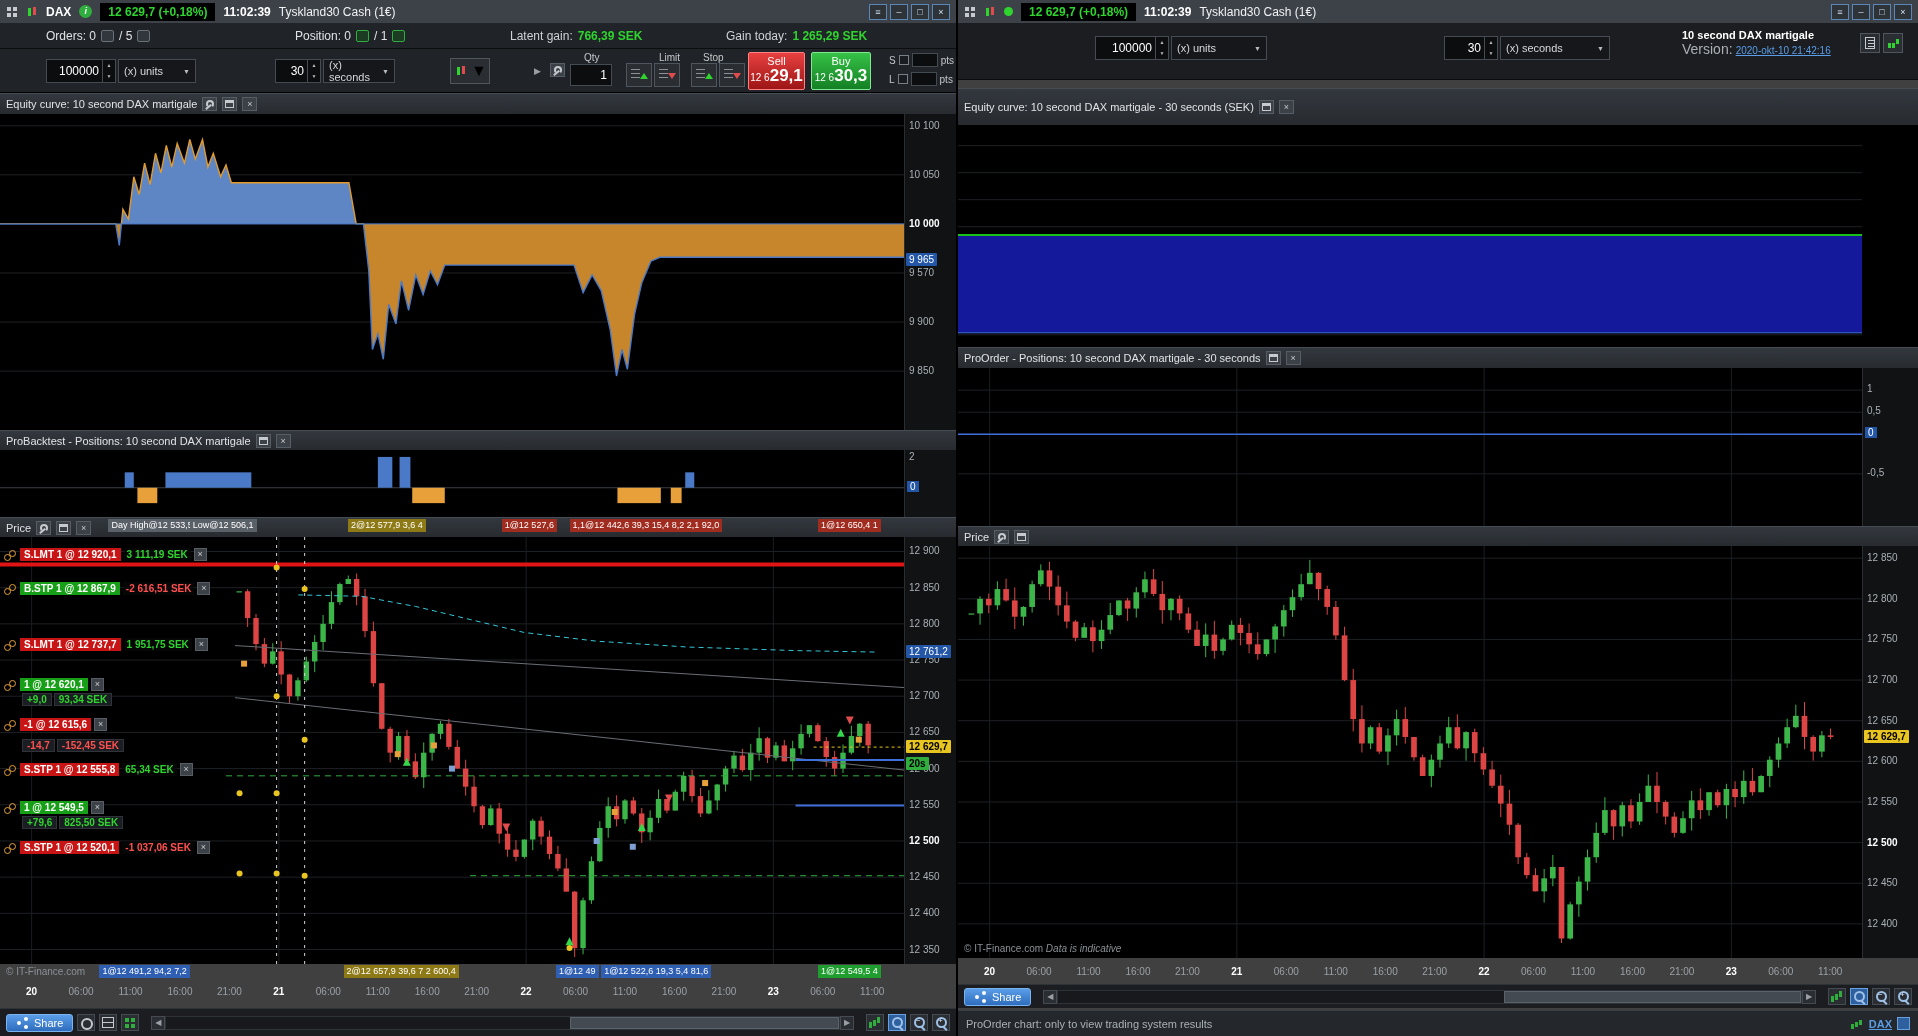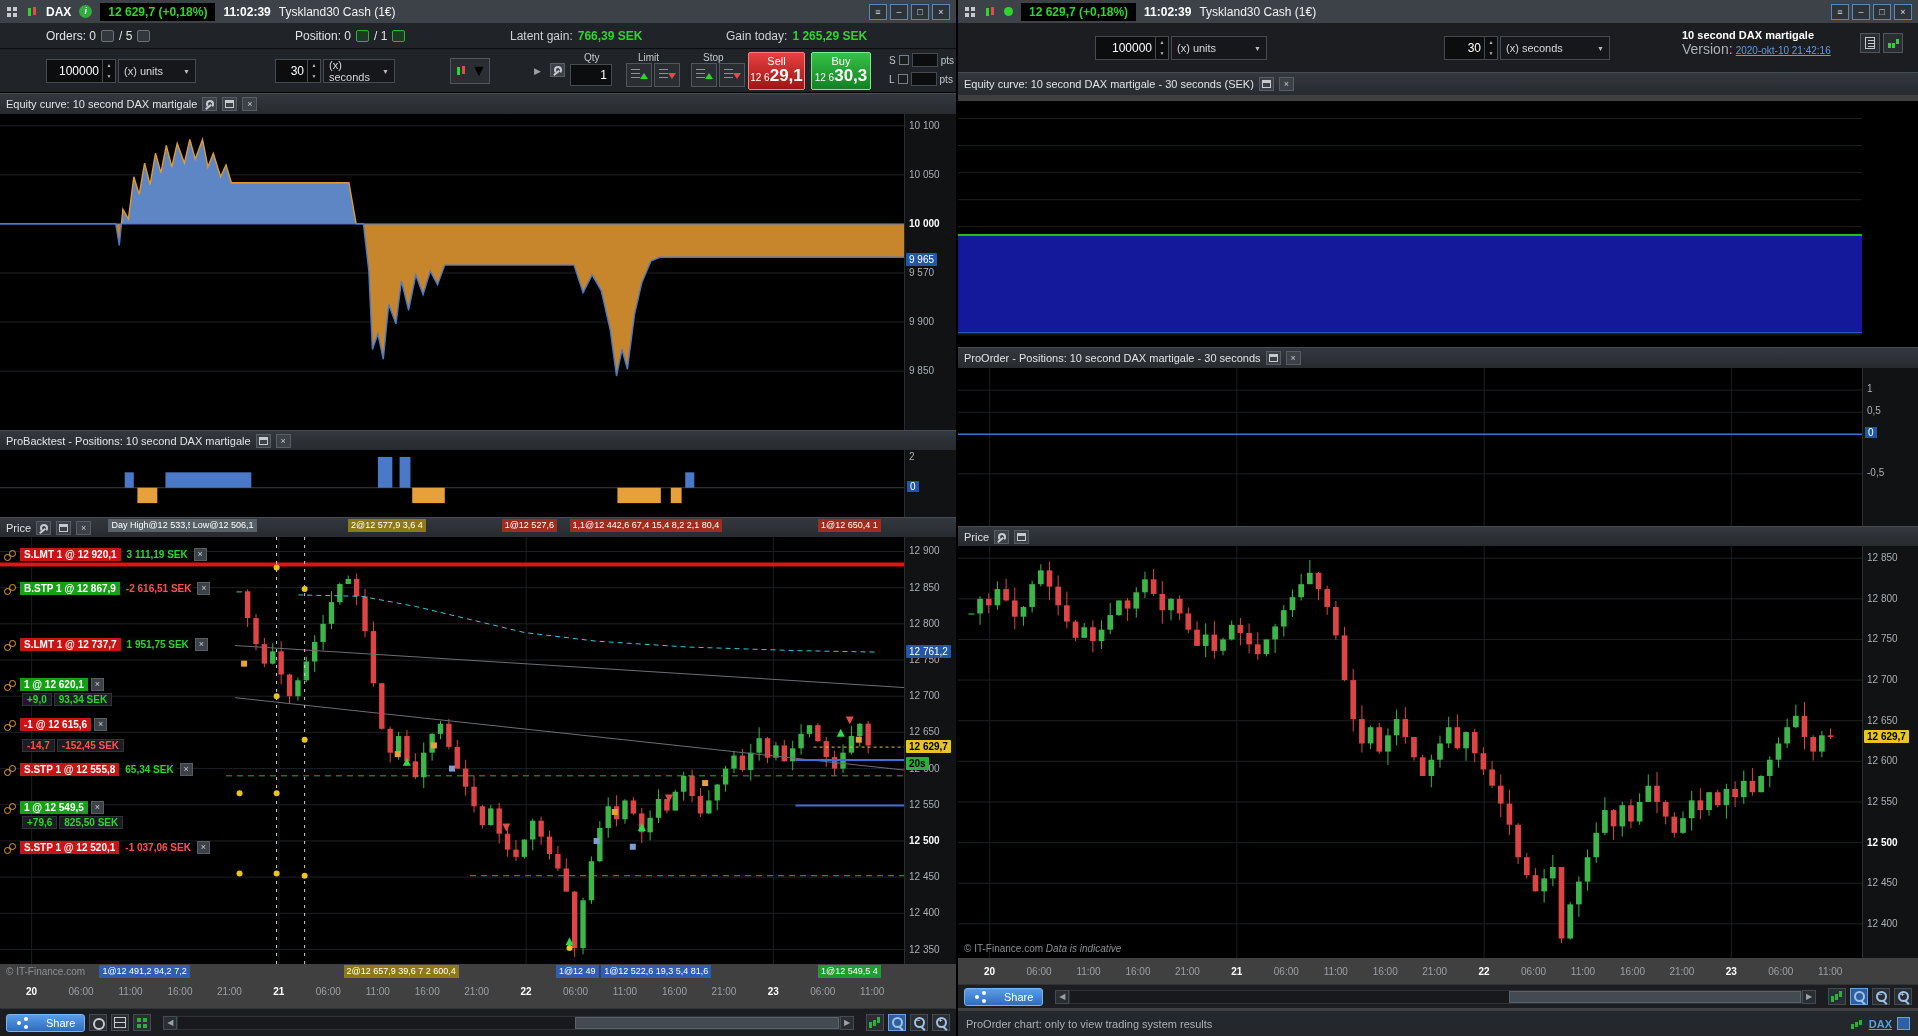--- a/index.html
+++ b/index.html
@@ -89,21 +89,21 @@
 .ac-blue{background:#2f5fb3;}
 .ac-green{background:#1f9d2f;}
 
 .timeaxis{position:absolute;height:14px;width:904px;}
 .ttick{position:absolute;color:#9aa0a6;font-size:10px;transform:translateX(-50%);white-space:nowrap;}
 .tday{color:#fff;font-weight:bold;}
 .copyright{position:absolute;left:6px;color:#8a9096;font-size:10px;z-index:5;white-space:nowrap;}
 .copyright i{font-style:italic;text-align:center;}
 
 .bottombar{position:absolute;left:0;right:0;display:flex;align-items:center;gap:4px;padding:0 6px;background:#1b1d20;border-top:1px solid #2e3338;}
-.share-btn{display:flex;align-items:center;gap:17px;background:linear-gradient(#5a9de8,#2e6dbd);border:1px solid #79b4f0;border-radius:3px;color:#fff;font-size:11px;padding:2px 9px;cursor:pointer;flex:none;}
+.share-btn{display:flex;align-items:center;gap:5px;background:linear-gradient(#5a9de8,#2e6dbd);border:1px solid #79b4f0;border-radius:3px;color:#fff;font-size:11px;padding:2px 9px;cursor:pointer;flex:none;}
 .share-ic{width:13px;height:12px;position:relative;}
 .share-ic::before{content:"";position:absolute;left:1px;top:4px;width:4px;height:4px;border-radius:50%;background:#fff;box-shadow:7px -4px 0 #fff,7px 4px 0 #fff;}
 .hscroll{display:flex;flex:1;align-items:center;height:14px;margin:0 8px;}
 .sarrow{width:14px;height:14px;font-size:8px;color:#9aa0a6;background:#2a2e33;border:1px solid #454b52;text-align:center;line-height:12px;cursor:pointer;flex:none;}
 .strack{flex:1;height:14px;background:#17191c;border:1px solid #2e3338;position:relative;}
 .sthumb{position:absolute;right:0;width:40%;top:0;bottom:0;background:#434a52;border:1px solid #5a626b;cursor:grab;}
 .bicon{width:18px;height:17px;background:#2a2e33;border:1px solid #454b52;position:relative;cursor:pointer;flex:none;}
 .bicon.sel{background:#2e5f9e;border-color:#6aa0dd;}
 .statusbar{position:absolute;left:0;right:0;top:1010px;height:26px;background:#24272b;border-top:1px solid #3a3f45;color:#aab0b6;font-size:11px;display:flex;align-items:center;padding:0 8px;gap:8px;}
 .statusbar .right{margin-left:auto;display:flex;align-items:center;gap:5px;}
@@ -211,21 +211,21 @@
       <span class="ddarrow">▼</span>
     </div>
     <div class="stylebtn" style="left:450px;top:9px;width:40px">
       <span class="candle-ic"></span>
       <span class="ddarrow">▼</span>
     </div>
     <span class="collapsearrow" style="left:534px;top:17px">▶</span>
     <span class="pt-ic wrench" style="position:absolute;left:550px;top:14px"></span>
     <span class="minilabel" style="left:584px;top:3px">Qty</span>
     <div class="qtyinput" style="left:570px;top:15px;width:42px;height:22px">1</div>
-    <span class="minilabel" style="left:638px;top:3px">Limit</span>
+    <span class="minilabel" style="left:659px;top:3px">Limit</span>
     <div class="toolbtn ob ob-buy" style="left:626px;top:14px"></div>
     <div class="toolbtn ob ob-sell" style="left:654px;top:14px"></div>
     <span class="minilabel" style="left:703px;top:3px">Stop</span>
     <div class="toolbtn ob ob-buy" style="left:691px;top:14px"></div>
     <div class="toolbtn ob ob-sell" style="left:719px;top:14px"></div>
     <div class="sellbtn" style="left:748px;top:3px;width:57px;height:38px">
       <div class="bb-label">Sell</div>
       <div class="bb-price"><span>12 6</span><b>29,1</b></div>
     </div>
     <div class="buybtn" style="left:811px;top:3px;width:60px;height:38px">
@@ -313,21 +313,21 @@
     <span>Price</span>
     <span class="pt-ic wrench"></span>
     <span class="pt-ic detach"></span>
     <span class="pt-ic">×</span>
   </div>
   <div class="chiprow" id="l-top-chips" style="top:518px">
       <div class="achip ac-gray" style="left: 12%;">Day High@12 533,5</div>
       <div class="achip ac-gray" style="left: 21%;">Low@12 506,1</div>
       <div class="achip ac-olive" style="left: 38.5%;">2@12 577,9 3,6 4</div>
       <div class="achip ac-red" style="left: 55.5%;">1@12 527,6</div>
-      <div class="achip ac-red" style="left: 63%;">1,1@12 442,6 67,4 15,4 8,2 2,1 80,4</div>
+      <div class="achip ac-red" style="left: 63%;">1,1@12 442,6 39,3 15,4 8,2 2,1 92,0</div>
       <div class="achip ac-red" style="left: 90.5%;">1@12 650,4 1</div>
     </div>
 
   <div class="plotwrap" id="l-price" style="top:537px;height:427px">
       <svg width="904" height="427">
         <line x1="31.640000000000004" y1="0" x2="31.640000000000004" y2="427" stroke="#1b1e22"></line>
         <line x1="278.884" y1="0" x2="278.884" y2="427" stroke="#1b1e22"></line>
         <line x1="526.1279999999999" y1="0" x2="526.1279999999999" y2="427" stroke="#1b1e22"></line>
         <line x1="773.372" y1="0" x2="773.372" y2="427" stroke="#1b1e22"></line>
         <line x1="0" y1="14.474576271186441" x2="904" y2="14.474576271186441" stroke="#1d2024"></line>
@@ -707,21 +707,21 @@
       <div class="name">10 second DAX martigale</div>
       <div>
         <span class="vlabel">Version:</span>
         <span class="vvalue">2020-okt-10 21:42:16</span>
       </div>
     </div>
     <span class="report-ic" style="position:absolute;left:902px;top:10px"></span>
     <span class="syschart-ic" style="position:absolute;left:925px;top:10px"></span>
   </div>
 
-  <div class="ptitle" style="top:72px;height:23px">
+  <div class="ptitle" style="top:88px;height:37px">
     <span>Equity curve: 10 second DAX martigale - 30 seconds (SEK)</span>
     <span class="pt-ic detach"></span>
     <span class="pt-ic">×</span>
   </div>
   <div class="plotwrap" id="r-equity" style="top:101px;height:246px">
       <svg width="904" height="246">
         <line x1="0" y1="17.571428571428026" x2="904" y2="17.571428571428026" stroke="#1d2024"></line>
         <line x1="0" y1="44.60439560439516" x2="904" y2="44.60439560439516" stroke="#1d2024"></line>
         <line x1="0" y1="71.63736263736229" x2="904" y2="71.63736263736229" stroke="#1d2024"></line>
         <line x1="0" y1="98.67032967032942" x2="904" y2="98.67032967032942" stroke="#1d2024"></line>

